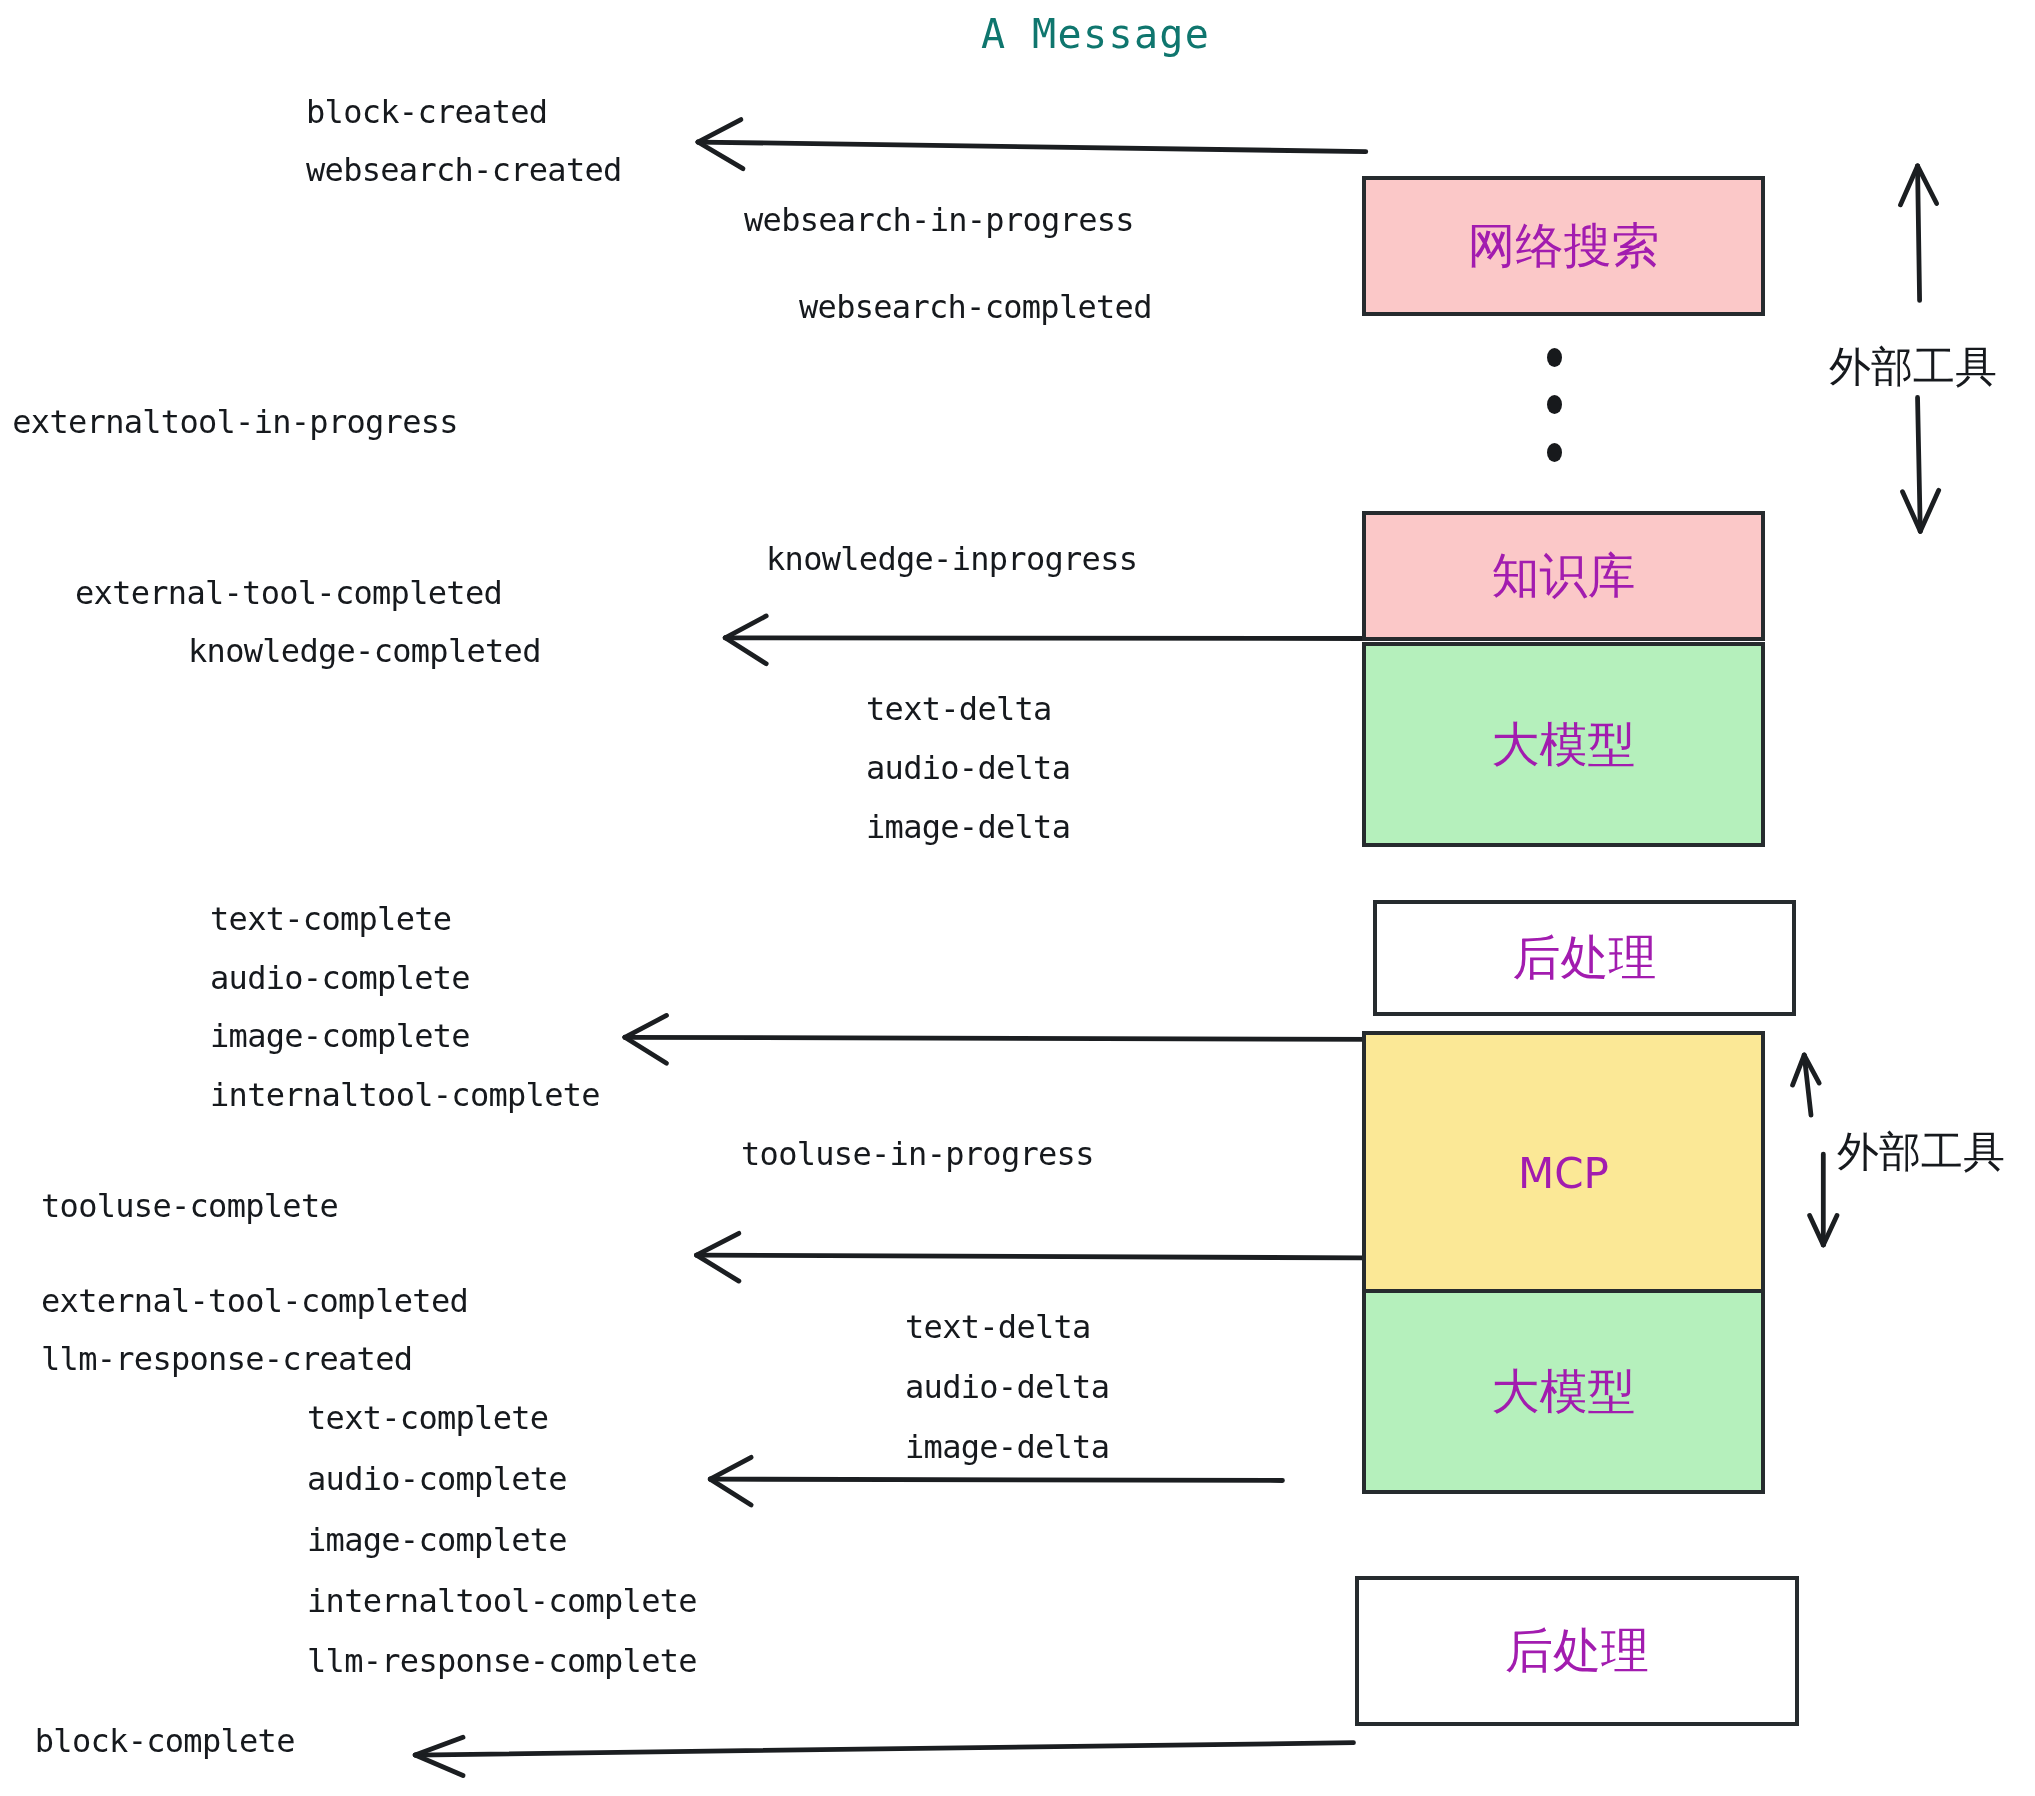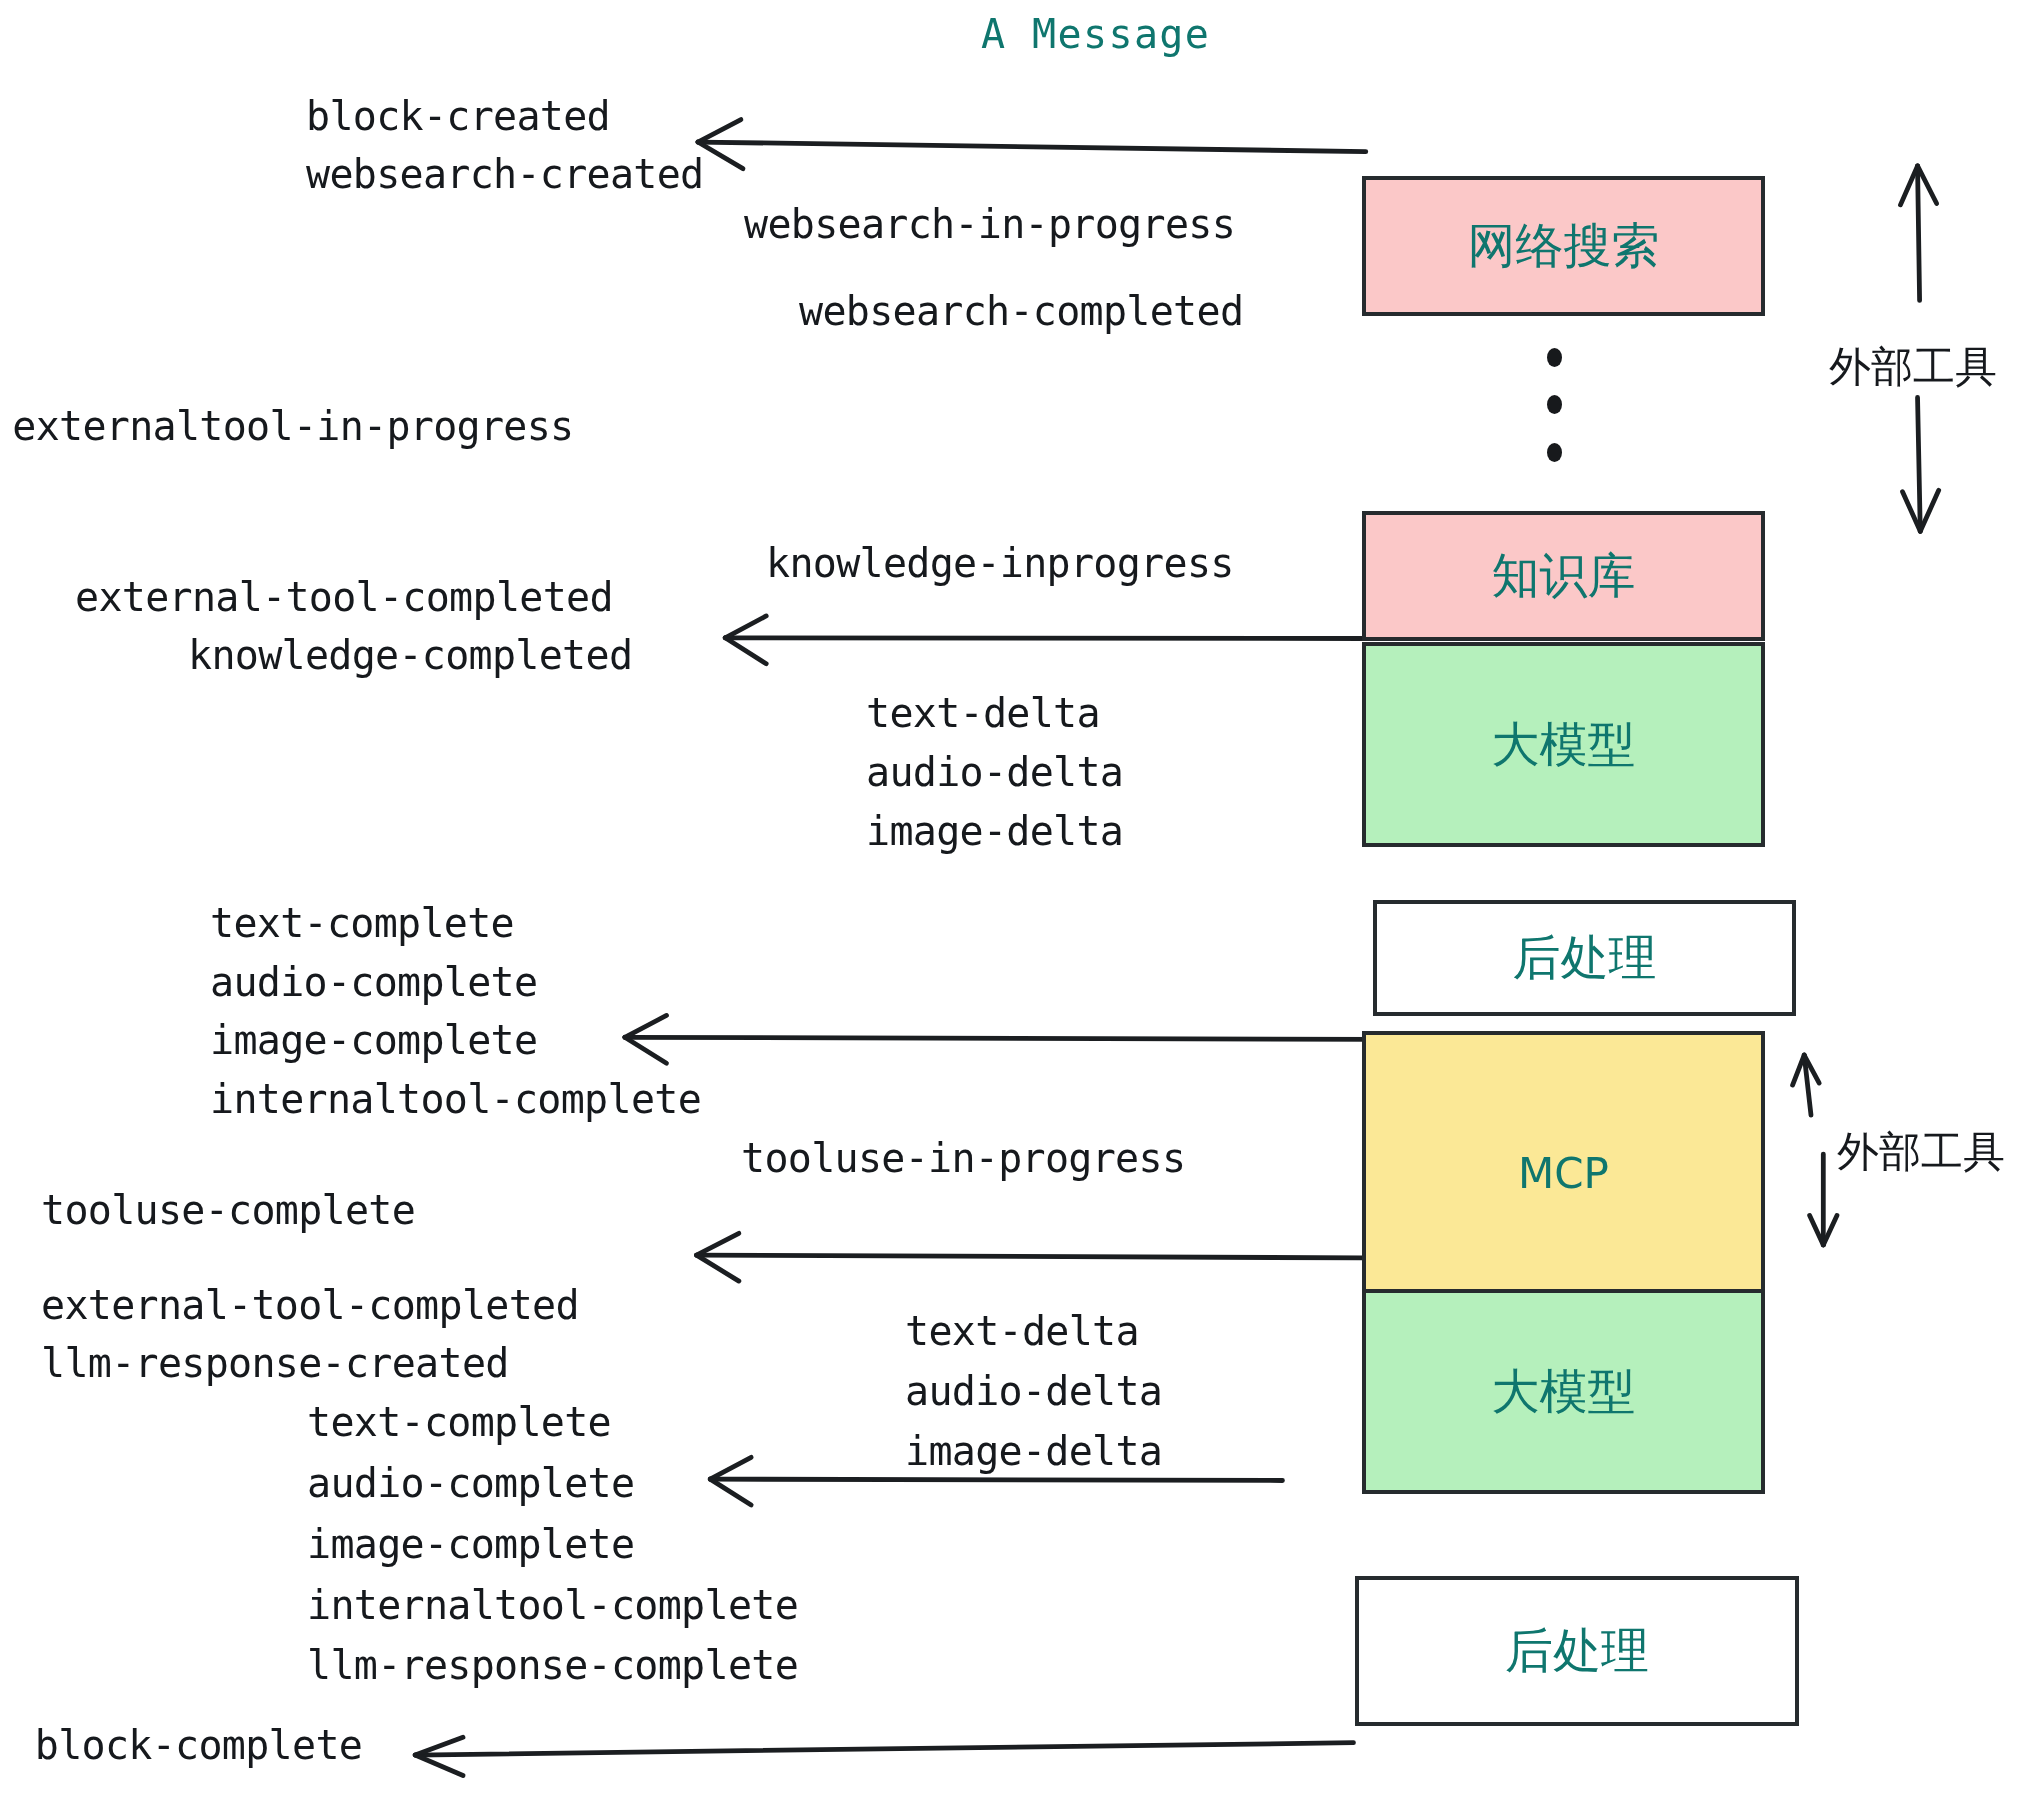--- a/index.html
+++ b/index.html
@@ -1,26 +1,26 @@
 <!DOCTYPE html>
 <html style="font-size:11px"><head>
 <meta charset="utf-8">
 <style>
   html,body{margin:0;padding:0;background:#fff;}
   body{width:2035px;height:1796px;font-family:"DejaVu Sans",sans-serif;}
   #stage{position:relative;width:2035px;height:1796px;background:#fff;overflow:hidden;}
   svg.layer{position:absolute;left:0;top:0;width:2035px;height:1796px;}
   .evt{position:absolute;white-space:nowrap;color:#16191d;
        font-family:"DejaVu Sans Mono","Liberation Mono",monospace;
-       font-size:40px;letter-spacing:-0.7px;line-height:1;}
+       font-size:32px;letter-spacing:-0.7px;line-height:1;}
   .title{position:absolute;white-space:nowrap;color:#0f766e;
        font-family:"DejaVu Sans Mono","Liberation Mono",monospace;
        font-size:40px;letter-spacing:1.4px;}
   .boxlabel{position:absolute;display:flex;align-items:center;justify-content:center;
-       color:#0f766e;font-family:"DejaVu Sans","Liberation Sans",sans-serif;}
+       color:#a21caf;font-family:"DejaVu Sans","Liberation Sans",sans-serif;}
   .sidelabel{position:absolute;white-space:nowrap;color:#16191d;
        font-family:"DejaVu Sans","Liberation Sans",sans-serif;font-size:42px;}
   .dot{position:absolute;width:15px;height:19px;border-radius:50%;background:#17191c;}
 </style>
 </head>
 <body>
 
 <div id="stage">
 
   <svg class="layer" viewBox="0 0 2980 2630">

